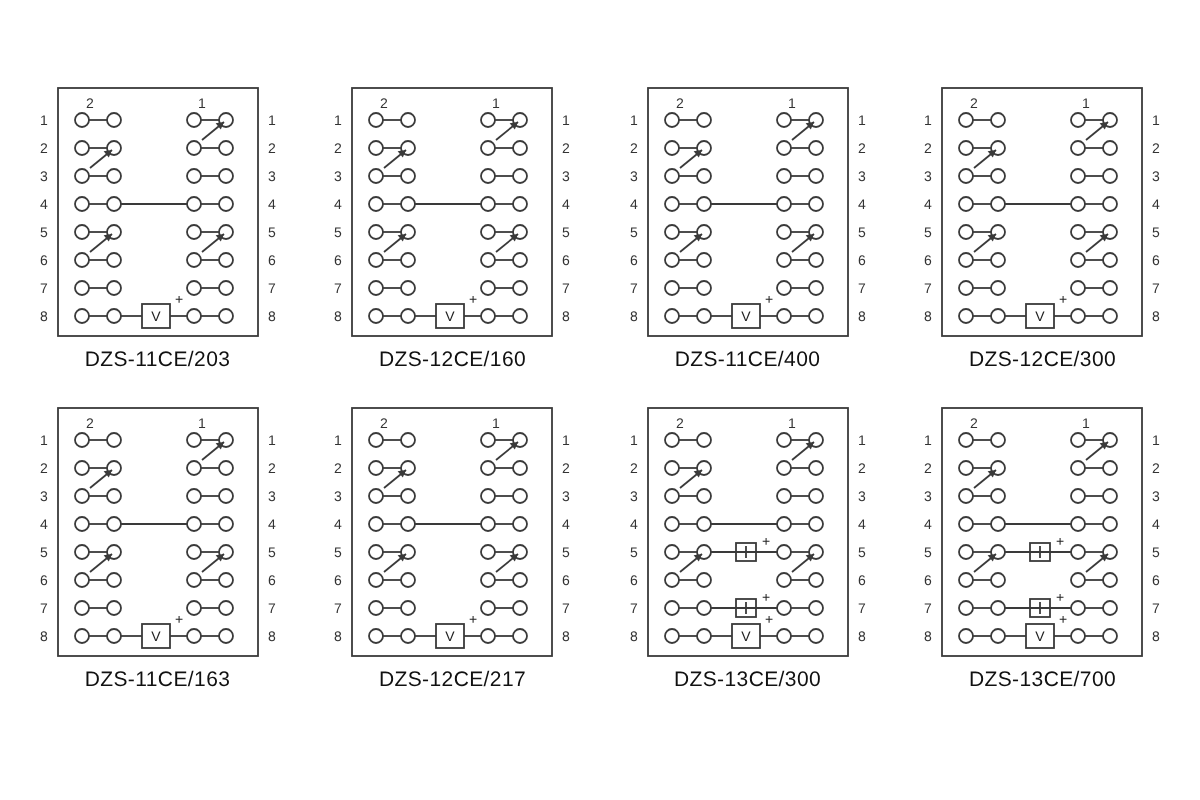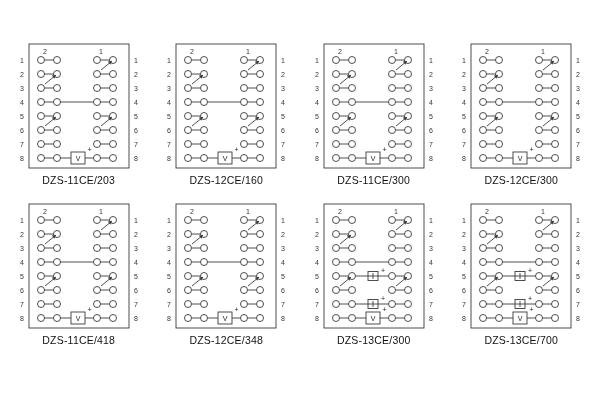--- a/index.html
+++ b/index.html
@@ -274,21 +274,21 @@
           <path d="M 41 77 l -4.2 0.6 l 2.6 3.1 z" fill="#3a3a3a"></path>
           <line x1="86" y1="86" x2="97" y2="77" class="w"></line>
           <path d="M 97 77 l -4.2 0.6 l 2.6 3.1 z" fill="#3a3a3a"></path>
           <line x1="45.5" y1="62" x2="78.5" y2="62" class="w"></line>
           <line x1="45.5" y1="118" x2="56" y2="118" class="w"></line>
           <line x1="70" y1="118" x2="78.5" y2="118" class="w"></line>
           <rect x="56" y="112" width="14" height="12" class="box" fill="#fff"></rect>
           <text x="63" y="120.5" class="sym">V</text>
           <text x="74.5" y="112" class="sym">+</text>
         </svg>
-    <div class="dlabel">DZS-11CE/300</div>
+    <div class="dlabel">DZS-11CE/400</div>
   </div>
       <div class="cell">
     <svg class="schem" viewBox="0 0 128 132">
           <rect x="14" y="4" width="100" height="124" class="box"></rect>
           <text x="30" y="14" class="t">2</text>
           <text x="86" y="14" class="t">1</text>
           <text x="7" y="22.5" class="pin">1</text>
           <text x="121" y="22.5" class="pin">1</text>
           <circle cx="26" cy="20" r="3.5" class="c"></circle>
           <circle cx="42" cy="20" r="3.5" class="c"></circle>
@@ -446,21 +446,21 @@
           <path d="M 41 77 l -4.2 0.6 l 2.6 3.1 z" fill="#3a3a3a"></path>
           <line x1="86" y1="86" x2="97" y2="77" class="w"></line>
           <path d="M 97 77 l -4.2 0.6 l 2.6 3.1 z" fill="#3a3a3a"></path>
           <line x1="45.5" y1="62" x2="78.5" y2="62" class="w"></line>
           <line x1="45.5" y1="118" x2="56" y2="118" class="w"></line>
           <line x1="70" y1="118" x2="78.5" y2="118" class="w"></line>
           <rect x="56" y="112" width="14" height="12" class="box" fill="#fff"></rect>
           <text x="63" y="120.5" class="sym">V</text>
           <text x="74.5" y="112" class="sym">+</text>
         </svg>
-    <div class="dlabel">DZS-11CE/418</div>
+    <div class="dlabel">DZS-11CE/163</div>
   </div>
       <div class="cell">
     <svg class="schem" viewBox="0 0 128 132">
           <rect x="14" y="4" width="100" height="124" class="box"></rect>
           <text x="30" y="14" class="t">2</text>
           <text x="86" y="14" class="t">1</text>
           <text x="7" y="22.5" class="pin">1</text>
           <text x="121" y="22.5" class="pin">1</text>
           <circle cx="26" cy="20" r="3.5" class="c"></circle>
           <circle cx="42" cy="20" r="3.5" class="c"></circle>
@@ -532,21 +532,21 @@
           <path d="M 41 77 l -4.2 0.6 l 2.6 3.1 z" fill="#3a3a3a"></path>
           <line x1="86" y1="86" x2="97" y2="77" class="w"></line>
           <path d="M 97 77 l -4.2 0.6 l 2.6 3.1 z" fill="#3a3a3a"></path>
           <line x1="45.5" y1="62" x2="78.5" y2="62" class="w"></line>
           <line x1="45.5" y1="118" x2="56" y2="118" class="w"></line>
           <line x1="70" y1="118" x2="78.5" y2="118" class="w"></line>
           <rect x="56" y="112" width="14" height="12" class="box" fill="#fff"></rect>
           <text x="63" y="120.5" class="sym">V</text>
           <text x="74.5" y="112" class="sym">+</text>
         </svg>
-    <div class="dlabel">DZS-12CE/348</div>
+    <div class="dlabel">DZS-12CE/217</div>
   </div>
       <div class="cell">
     <svg class="schem" viewBox="0 0 128 132">
           <rect x="14" y="4" width="100" height="124" class="box"></rect>
           <text x="30" y="14" class="t">2</text>
           <text x="86" y="14" class="t">1</text>
           <text x="7" y="22.5" class="pin">1</text>
           <text x="121" y="22.5" class="pin">1</text>
           <circle cx="26" cy="20" r="3.5" class="c"></circle>
           <circle cx="42" cy="20" r="3.5" class="c"></circle>

